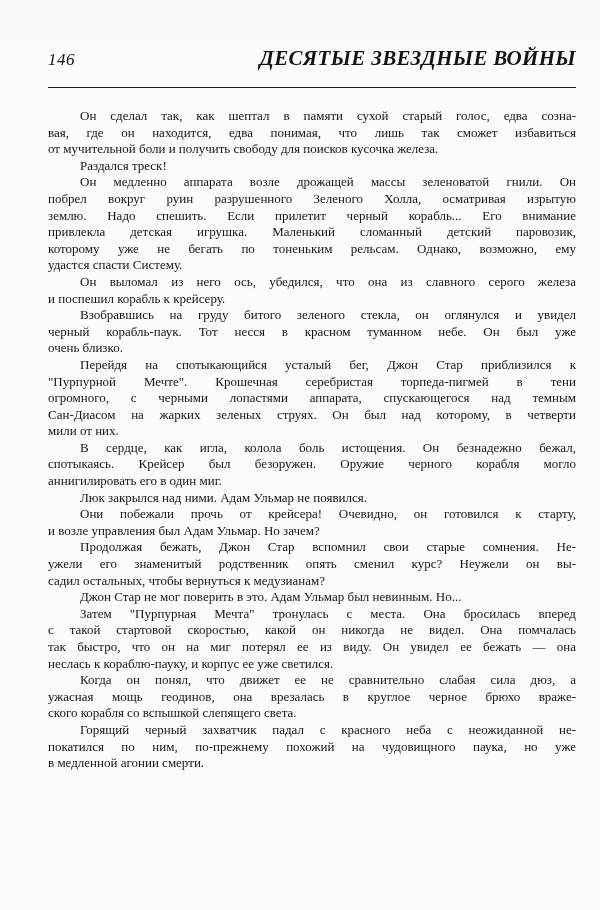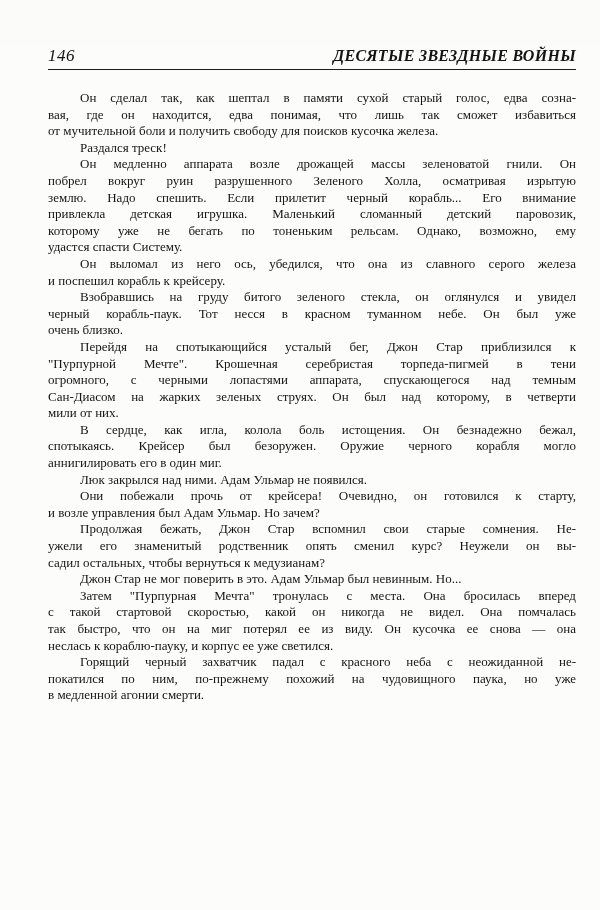--- a/index.html
+++ b/index.html
@@ -18,32 +18,32 @@
     width: 600px;
     height: 910px;
     background: #fcfcfb;
     color: #141414;
   }
   .page-header {
     display: flex;
     justify-content: space-between;
     align-items: baseline;
     margin: 46px 24px 0 48px;
-    padding-bottom: 3px;
+    padding-bottom: 16px;
     border-bottom: 1.6px solid #1c1c1c;
   }
   .page-number {
     font-style: italic;
     font-size: 17px;
     letter-spacing: 0.5px;
   }
   .running-title {
     font-style: italic;
     font-weight: bold;
-    font-size: 16px;
+    font-size: 21px;
     letter-spacing: 0.3px;
   }
   .page-text {
     margin: 20px 24px 0 48px;
     font-size: 13px;
     line-height: 16.6px;
   }
   .para {
     margin: 0;
   }
@@ -116,22 +116,27 @@
         <div class="line first just">Продолжая бежать, Джон Стар вспомнил свои старые сомнения. Не-</div>
         <div class="line just">ужели его знаменитый родственник опять сменил курс? Неужели он вы-</div>
         <div class="line">садил остальных, чтобы вернуться к медузианам?</div>
       </div>
       <div class="para">
         <div class="line first">Джон Стар не мог поверить в это. Адам Ульмар был невинным. Но...</div>
       </div>
       <div class="para">
         <div class="line first just">Затем "Пурпурная Мечта" тронулась с места. Она бросилась вперед</div>
         <div class="line just">с такой стартовой скоростью, какой он никогда не видел. Она помчалась</div>
-        <div class="line just">так быстро, что он на миг потерял ее из виду. Он кусочка ее снова — она</div>
+        <div class="line just">так быстро, что он на миг потерял ее из виду. Он увидел ее бежать — она</div>
         <div class="line">неслась к кораблю-пауку, и корпус ее уже светился.</div>
+      </div>
+      <div class="para">
+        <div class="line first just">Когда он понял, что движет ее не сравнительно слабая сила дюз, а</div>
+        <div class="line just">ужасная мощь геодинов, она врезалась в круглое черное брюхо враже-</div>
+        <div class="line">ского корабля со вспышкой слепящего света.</div>
       </div>
       <div class="para">
         <div class="line first just">Горящий черный захватчик падал с красного неба с неожиданной не-</div>
         <div class="line just">покатился по ним, по-прежнему похожий на чудовищного паука, но уже</div>
         <div class="line">в медленной агонии смерти.</div>
       </div>
     </div>
 </div>
 
 </body></html>

